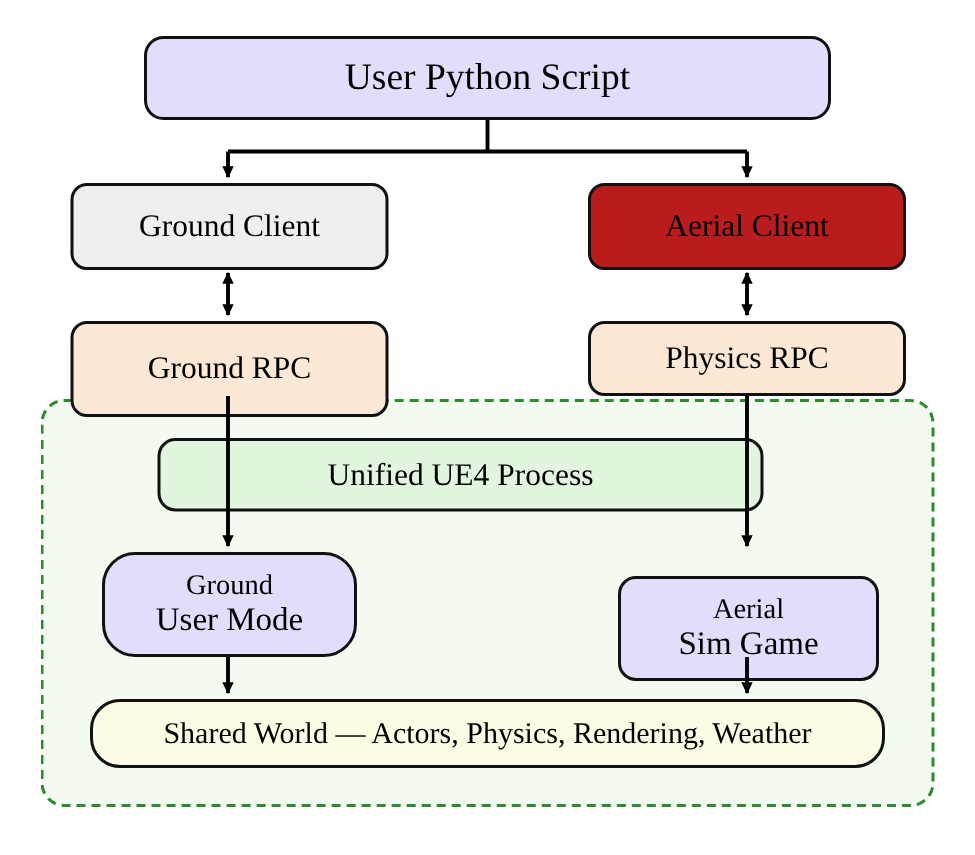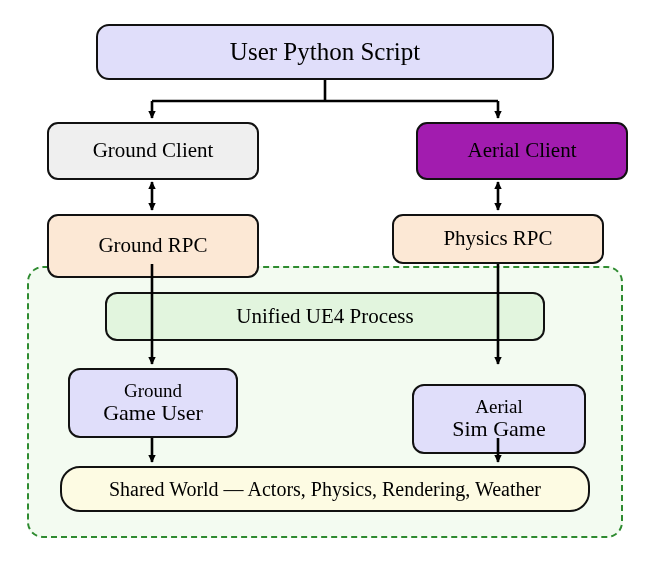--- a/index.html
+++ b/index.html
@@ -41,48 +41,47 @@
     justify-content: center;
   }
   #n-ground-client {
     left: 47px; top: 122px; width: 212px; height: 58px;
     background: #EFEFEF;
     font-size: 21px;
     border-radius: 11px;
   }
   #n-aerial-client {
     left: 392px; top: 122px; width: 212px; height: 58px;
-    background: #a21caf;
+    background: #b91c1c;
     font-size: 21px;
     border-radius: 11px;
-    margin-left: 24px;
   }
   #n-ground-rpc {
     left: 47px; top: 214px; width: 212px; height: 64px;
     background: #FCE8D5;
     font-size: 21px;
     border-radius: 11px;
   }
   #n-aerial-rpc {
     left: 392px; top: 214px; width: 212px; height: 50px;
     background: #FCE8D5;
     font-size: 21px;
     border-radius: 11px;
   }
   #n-ue4 {
-    left: 105px; top: 292px; width: 440px; height: 49px;
+    left: 105px; top: 292px; width: 404px; height: 49px;
     background: #E2F5DE;
     font-size: 21px;
     border-radius: 12px;
     z-index: 3;
   }
   #n-ground-mode {
     left: 68px; top: 368px; width: 170px; height: 70px;
     background: #E0DEFA;
-    border-radius: 12px;
+    border-radius: 22px;
   }
   #n-aerial-mode {
     left: 412px; top: 384px; width: 174px; height: 70px;
     background: #E0DEFA;
     border-radius: 12px;
   }
   #n-ground-mode .line1, #n-aerial-mode .line1 { font-size: 19px; }
   #n-ground-mode .line2, #n-aerial-mode .line2 { font-size: 22px; }
   #n-shared {
     left: 60px; top: 466px; width: 530px; height: 46px;
@@ -162,21 +161,21 @@
   <div class="node" id="n-aerial-rpc">
     <span>Physics RPC</span>
   </div>
 
   <div class="node" id="n-ue4">
     <span>Unified UE4 Process</span>
   </div>
 
   <div class="node" id="n-ground-mode">
     <span class="line1">Ground</span>
-    <span class="line2">Game User</span>
+    <span class="line2">User Mode</span>
   </div>
 
   <div class="node" id="n-aerial-mode">
     <span class="line1">Aerial</span>
     <span class="line2">Sim Game</span>
   </div>
 
   <div class="node" id="n-shared">
     <span>Shared World — Actors, Physics, Rendering, Weather</span>
   </div>

